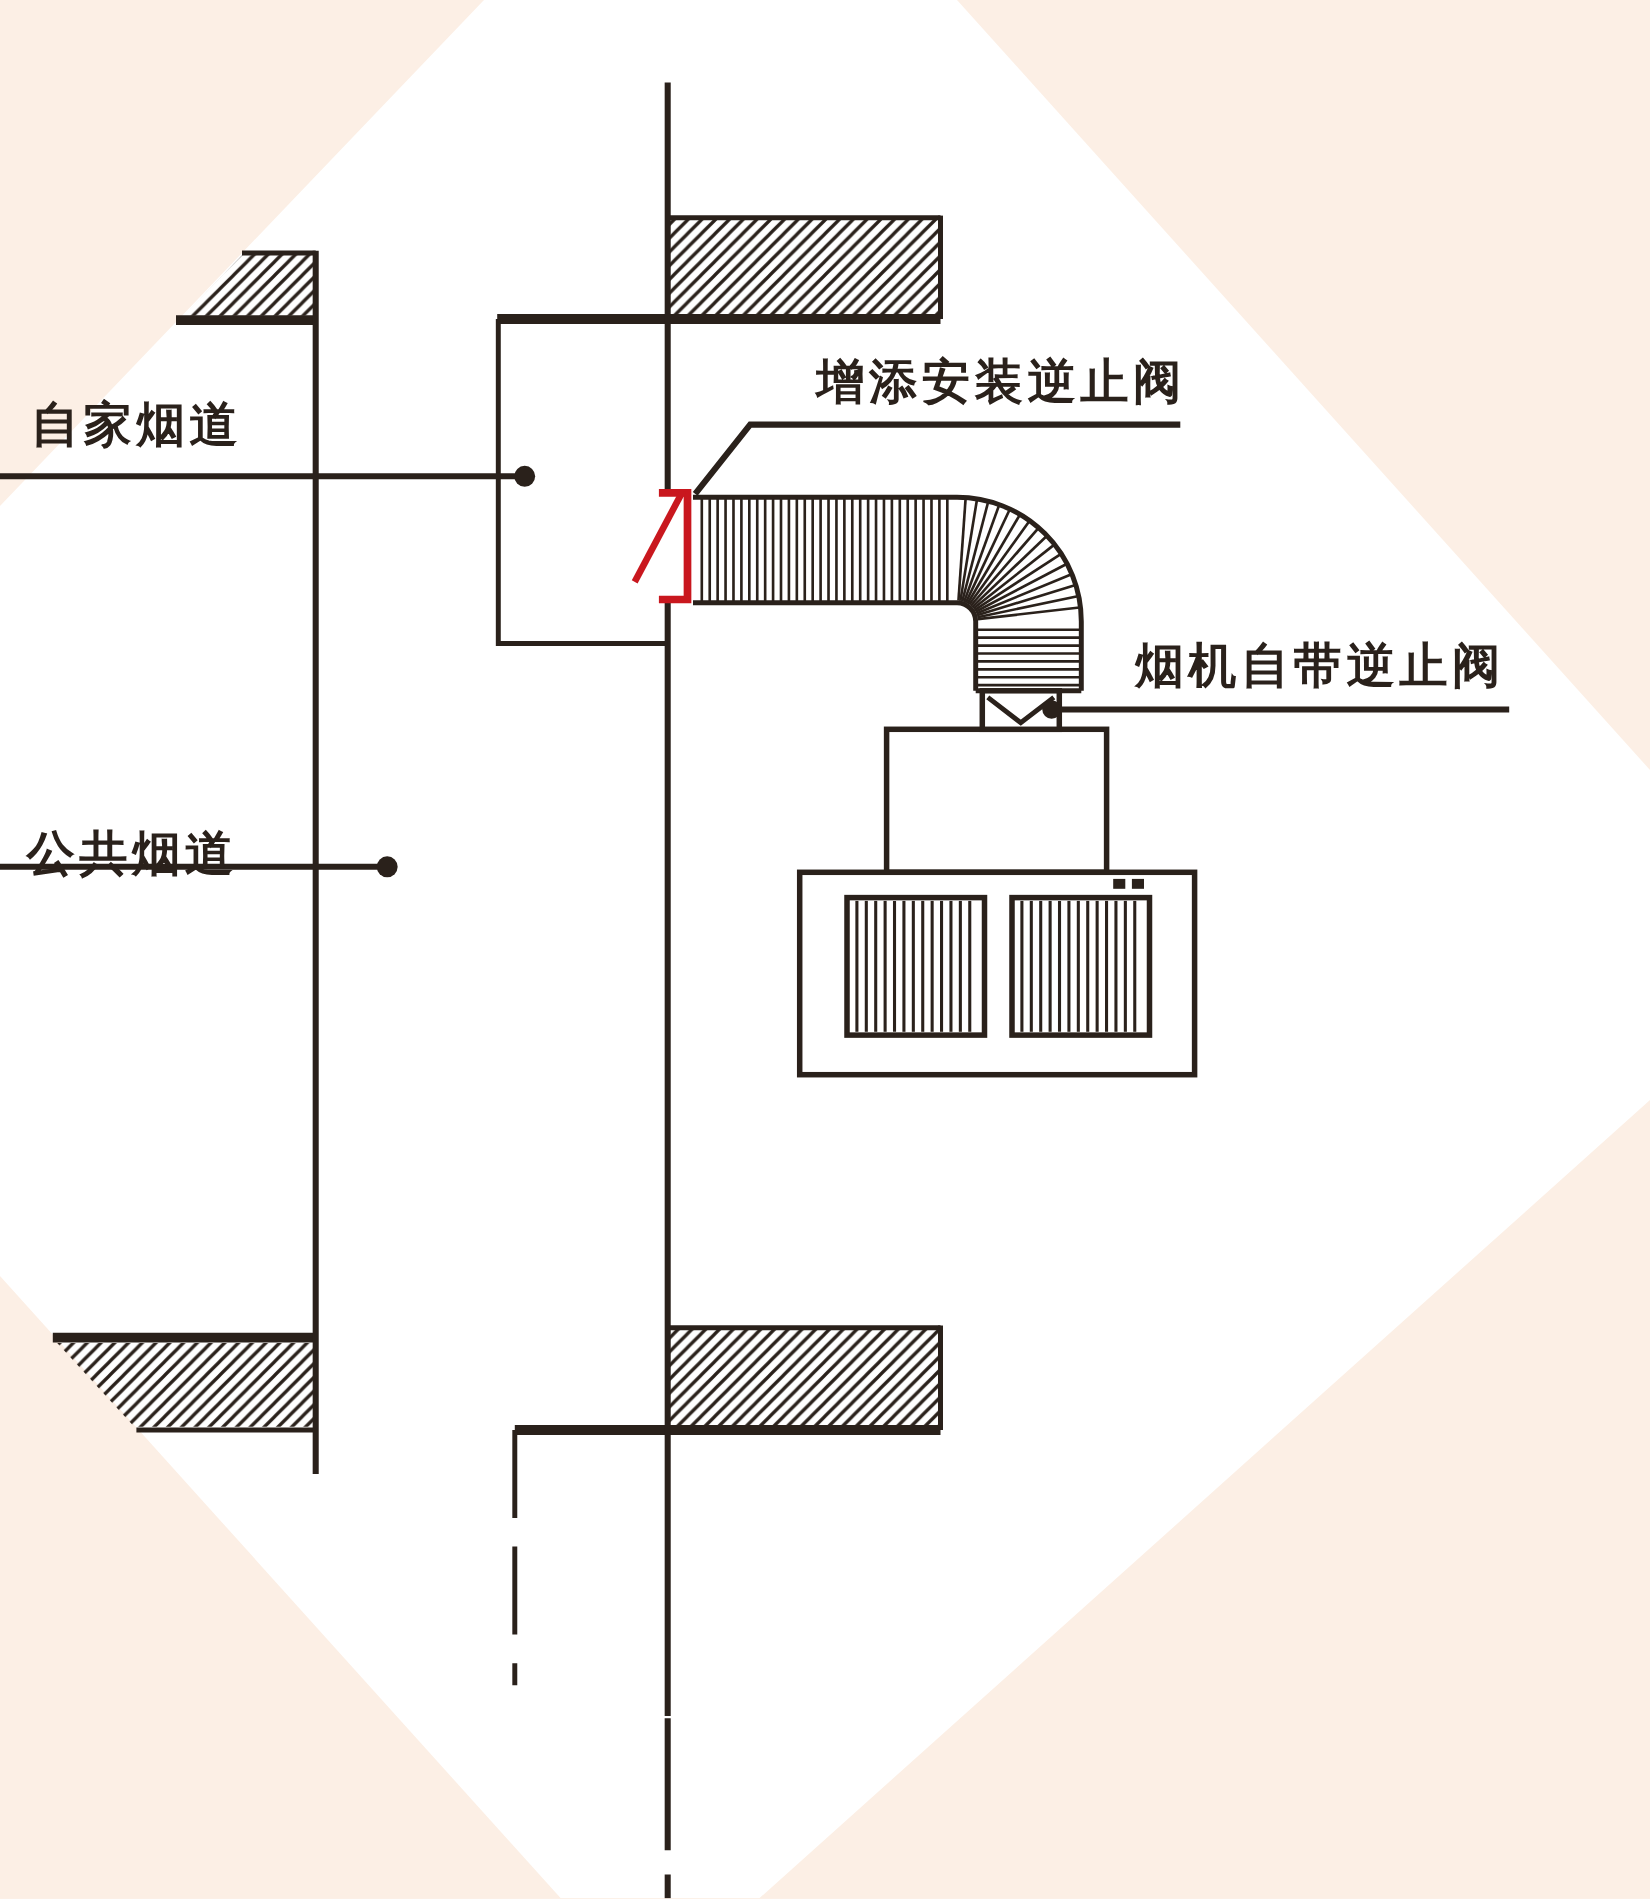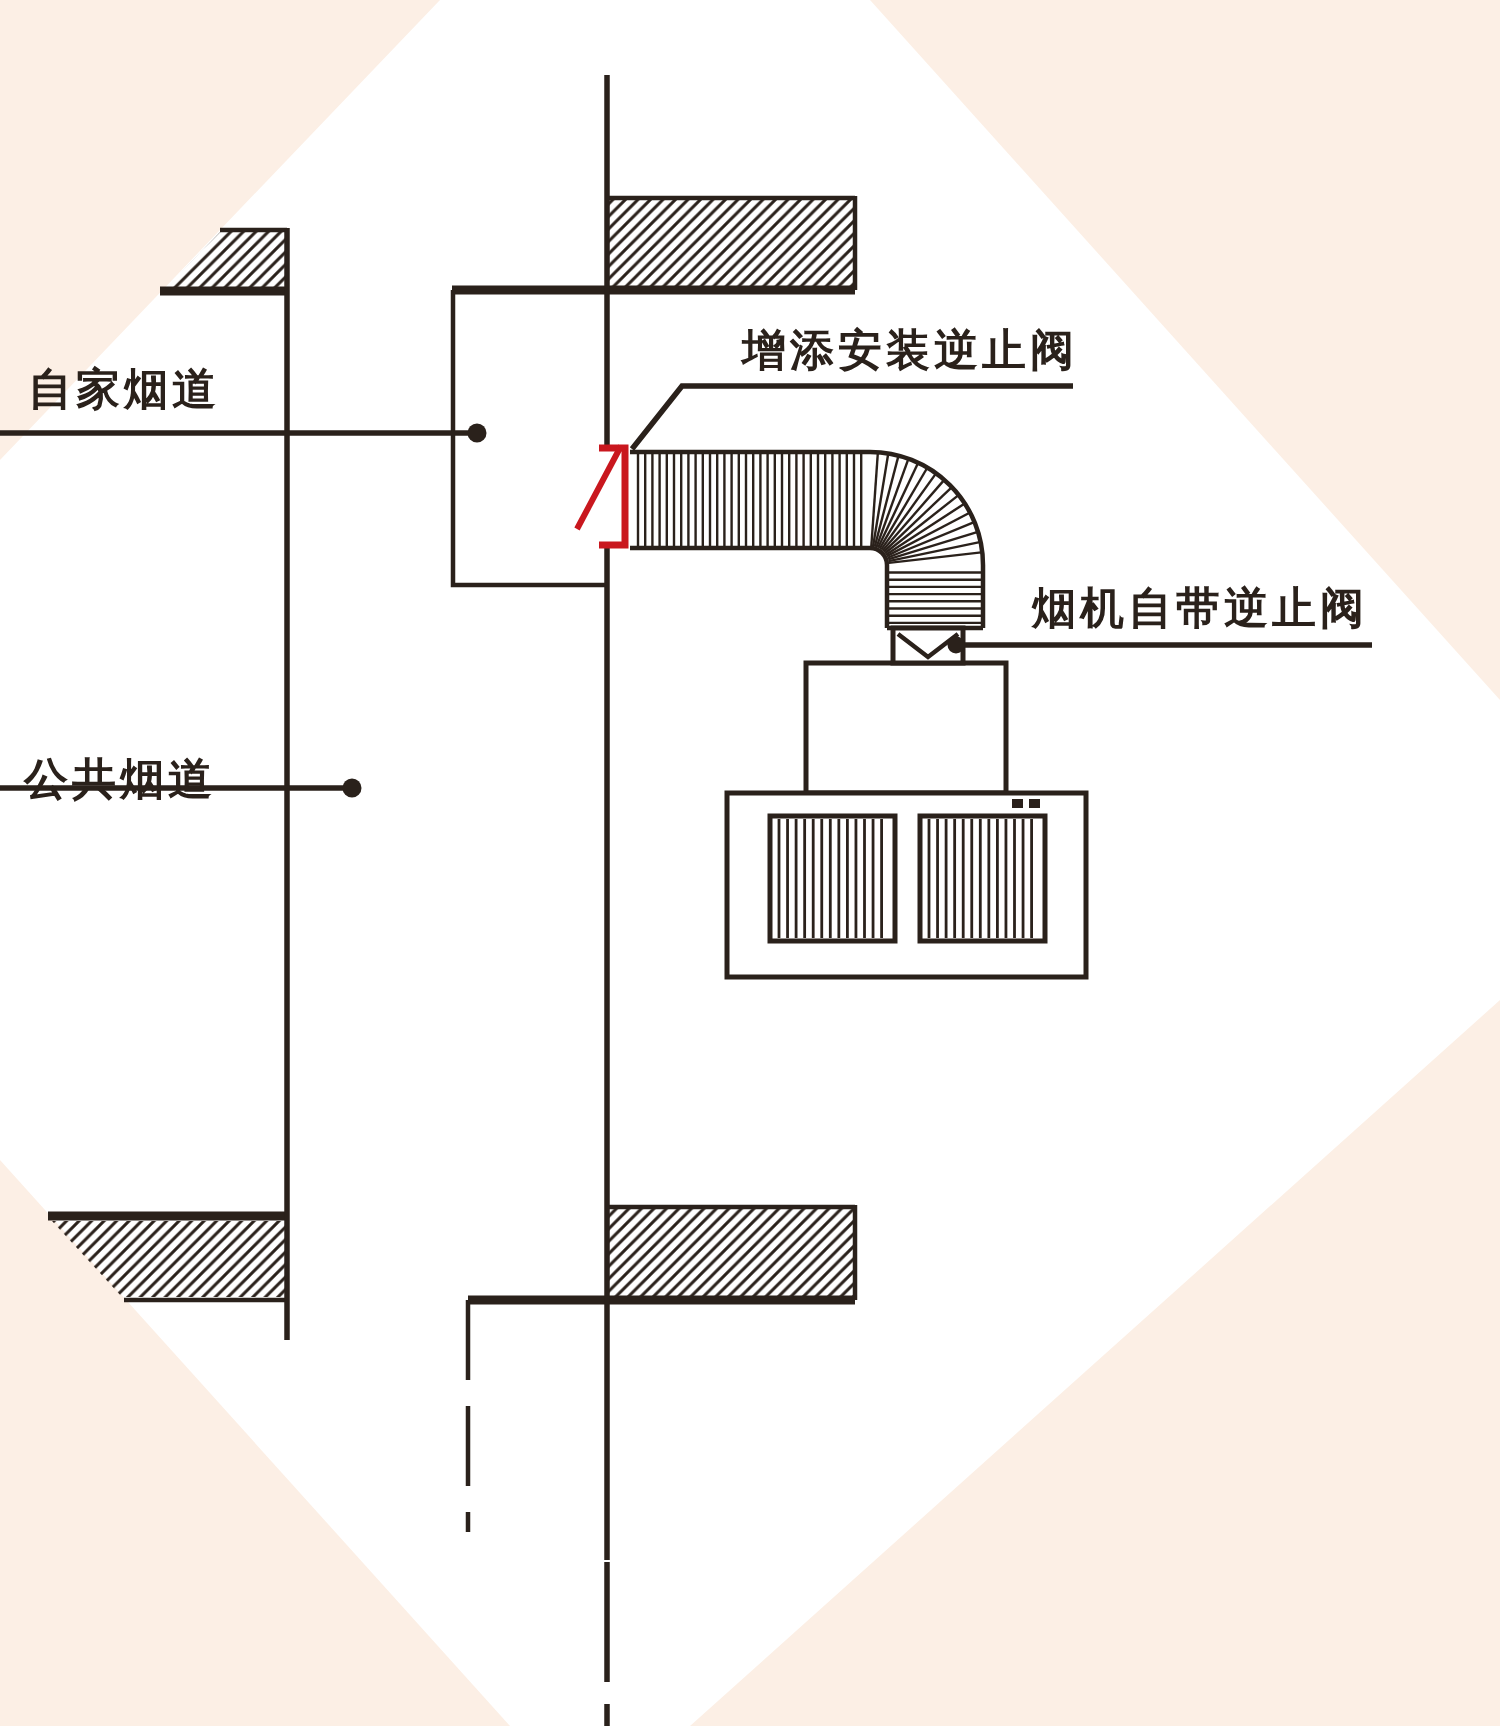--- a/index.html
+++ b/index.html
@@ -5,21 +5,21 @@
   :root{
     --ink:#2a211b;
     --red:#c9171e;
     --bg:#fcefe5;
     --panel:#ffffff;
   }
   html,body{margin:0;padding:0;background:var(--bg);}
   .canvas{
     position:relative;width:1500px;height:1726px;overflow:hidden;
     background:var(--bg);
-    font-family:Liberation Serif, serif;
+    font-family:Liberation Mono, monospace;
   }
   .panel{
     position:absolute;inset:0;background:var(--panel);
     clip-path:polygon(440px 0px,870px 0px,1500px 700px,1500px 1000px,690px 1726px,510px 1726px,0px 1160px,0px 460px);
   }
   svg.art{position:absolute;left:0;top:0;width:1500px;height:1726px;}
   .lbl{
     position:absolute;color:var(--ink);font-weight:700;font-size:44px;
     letter-spacing:4px;white-space:nowrap;line-height:1.1;
   }

